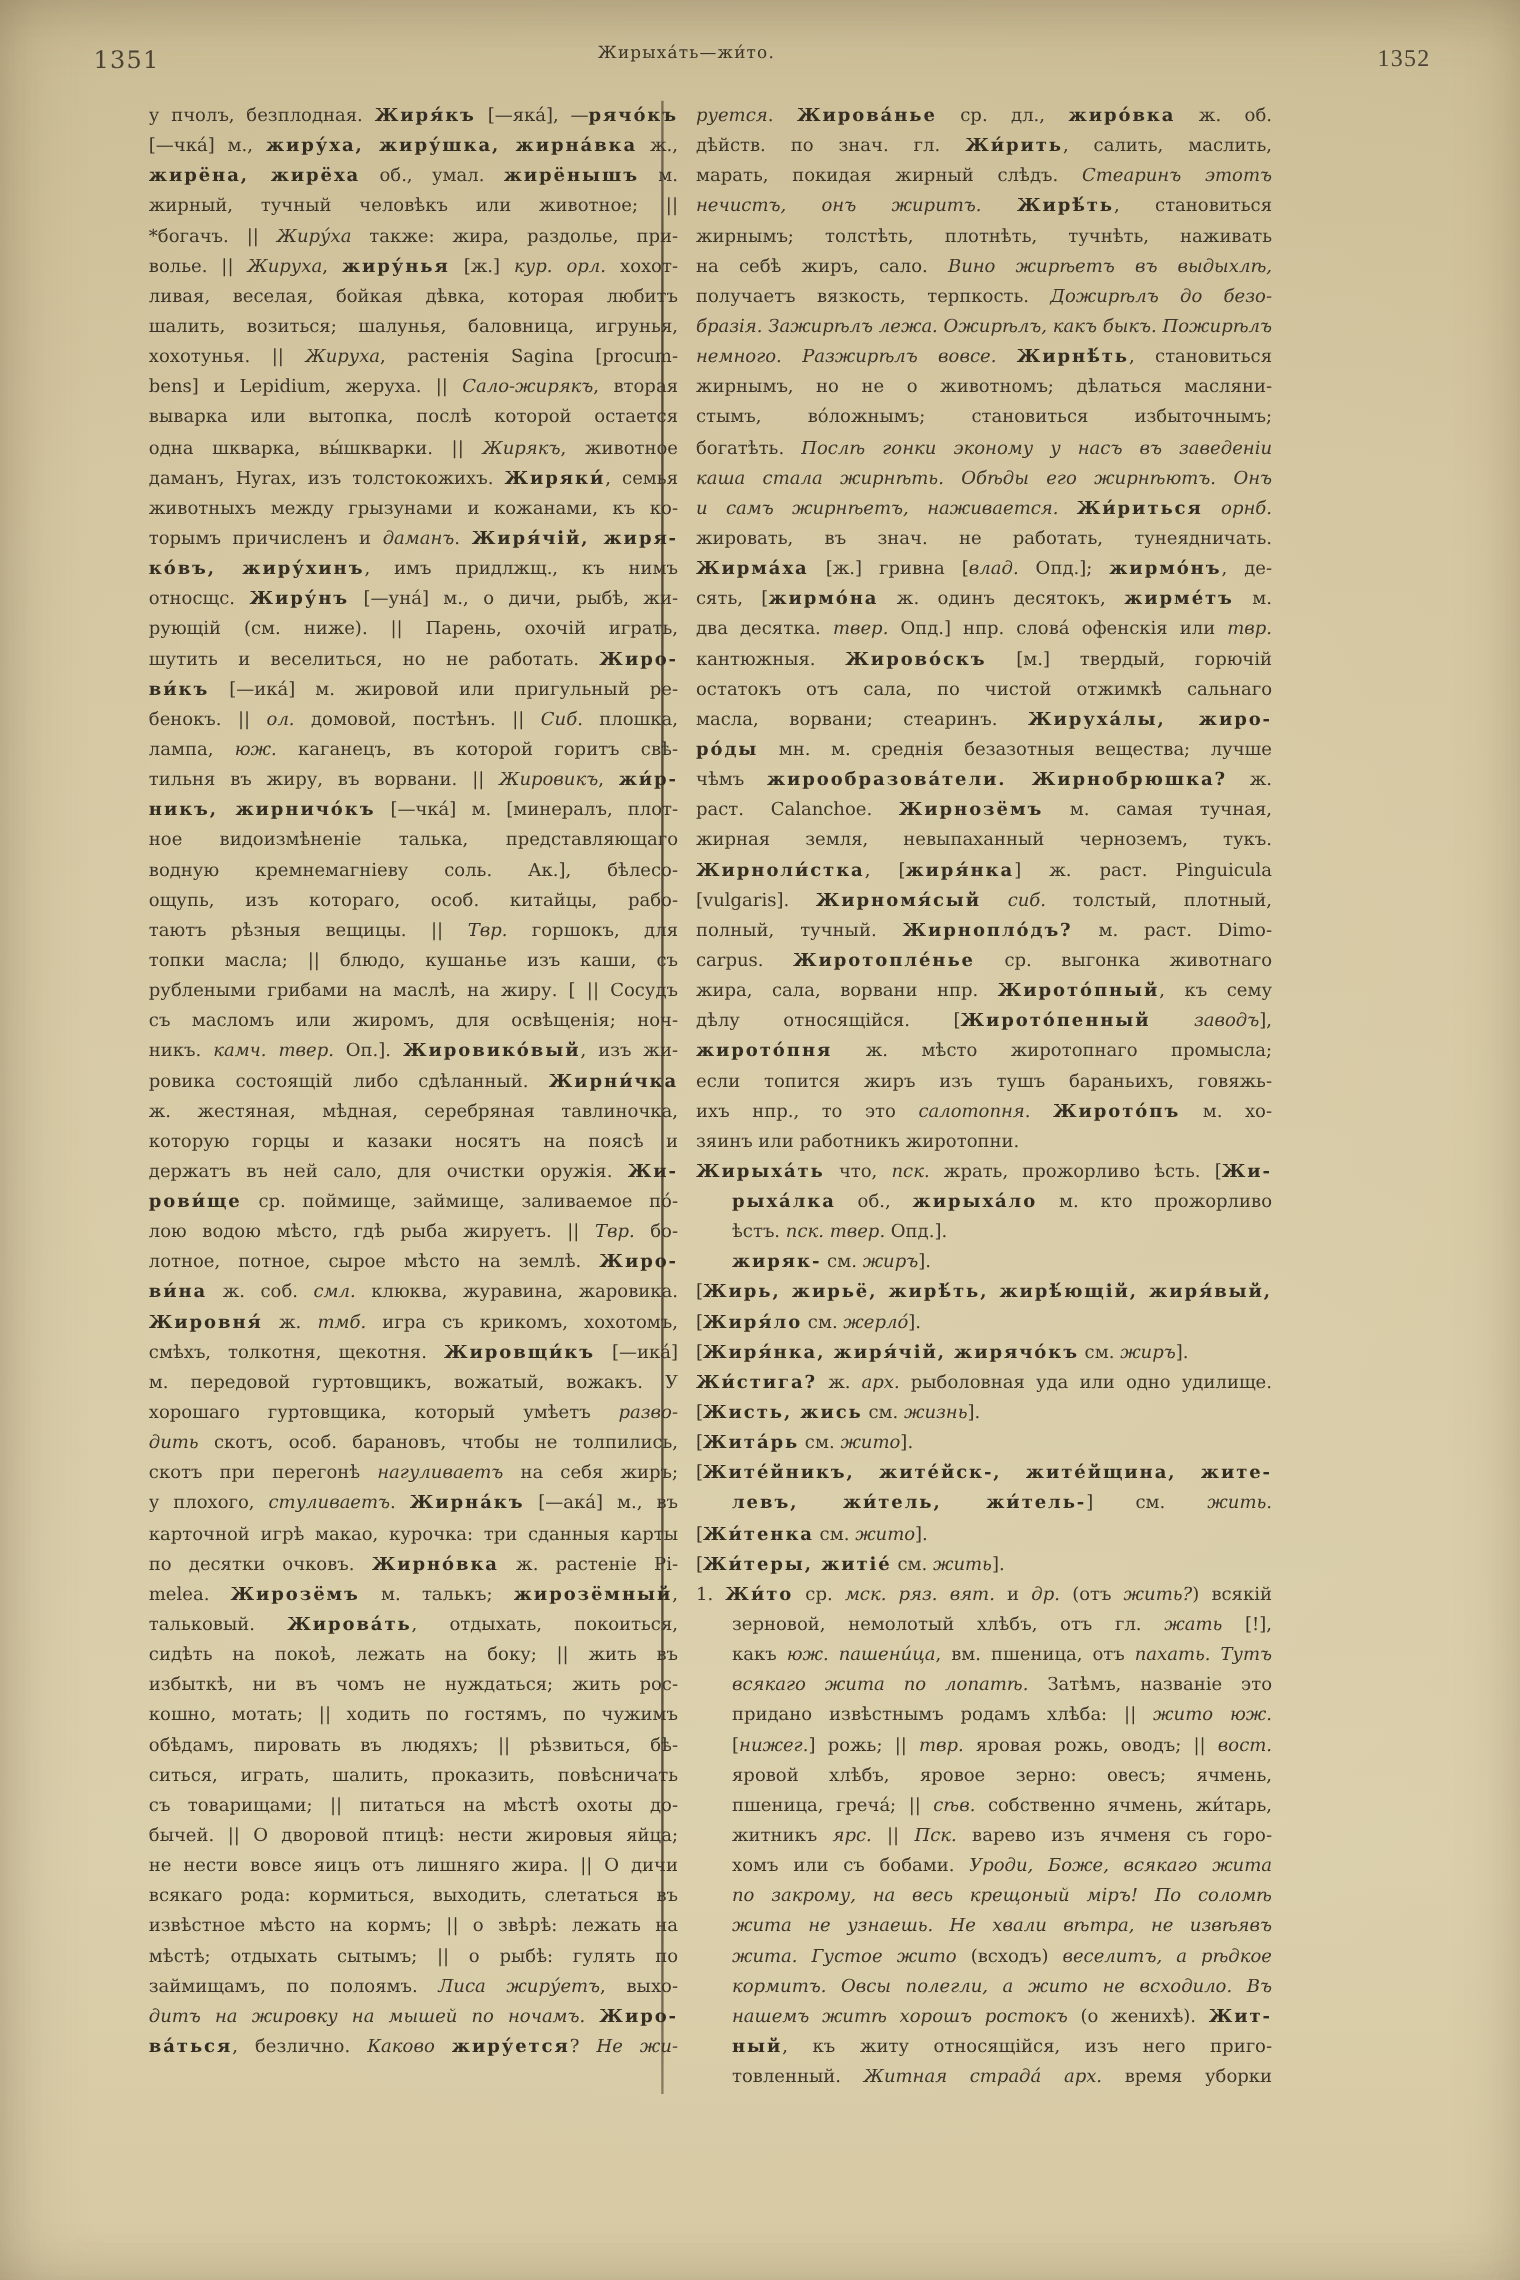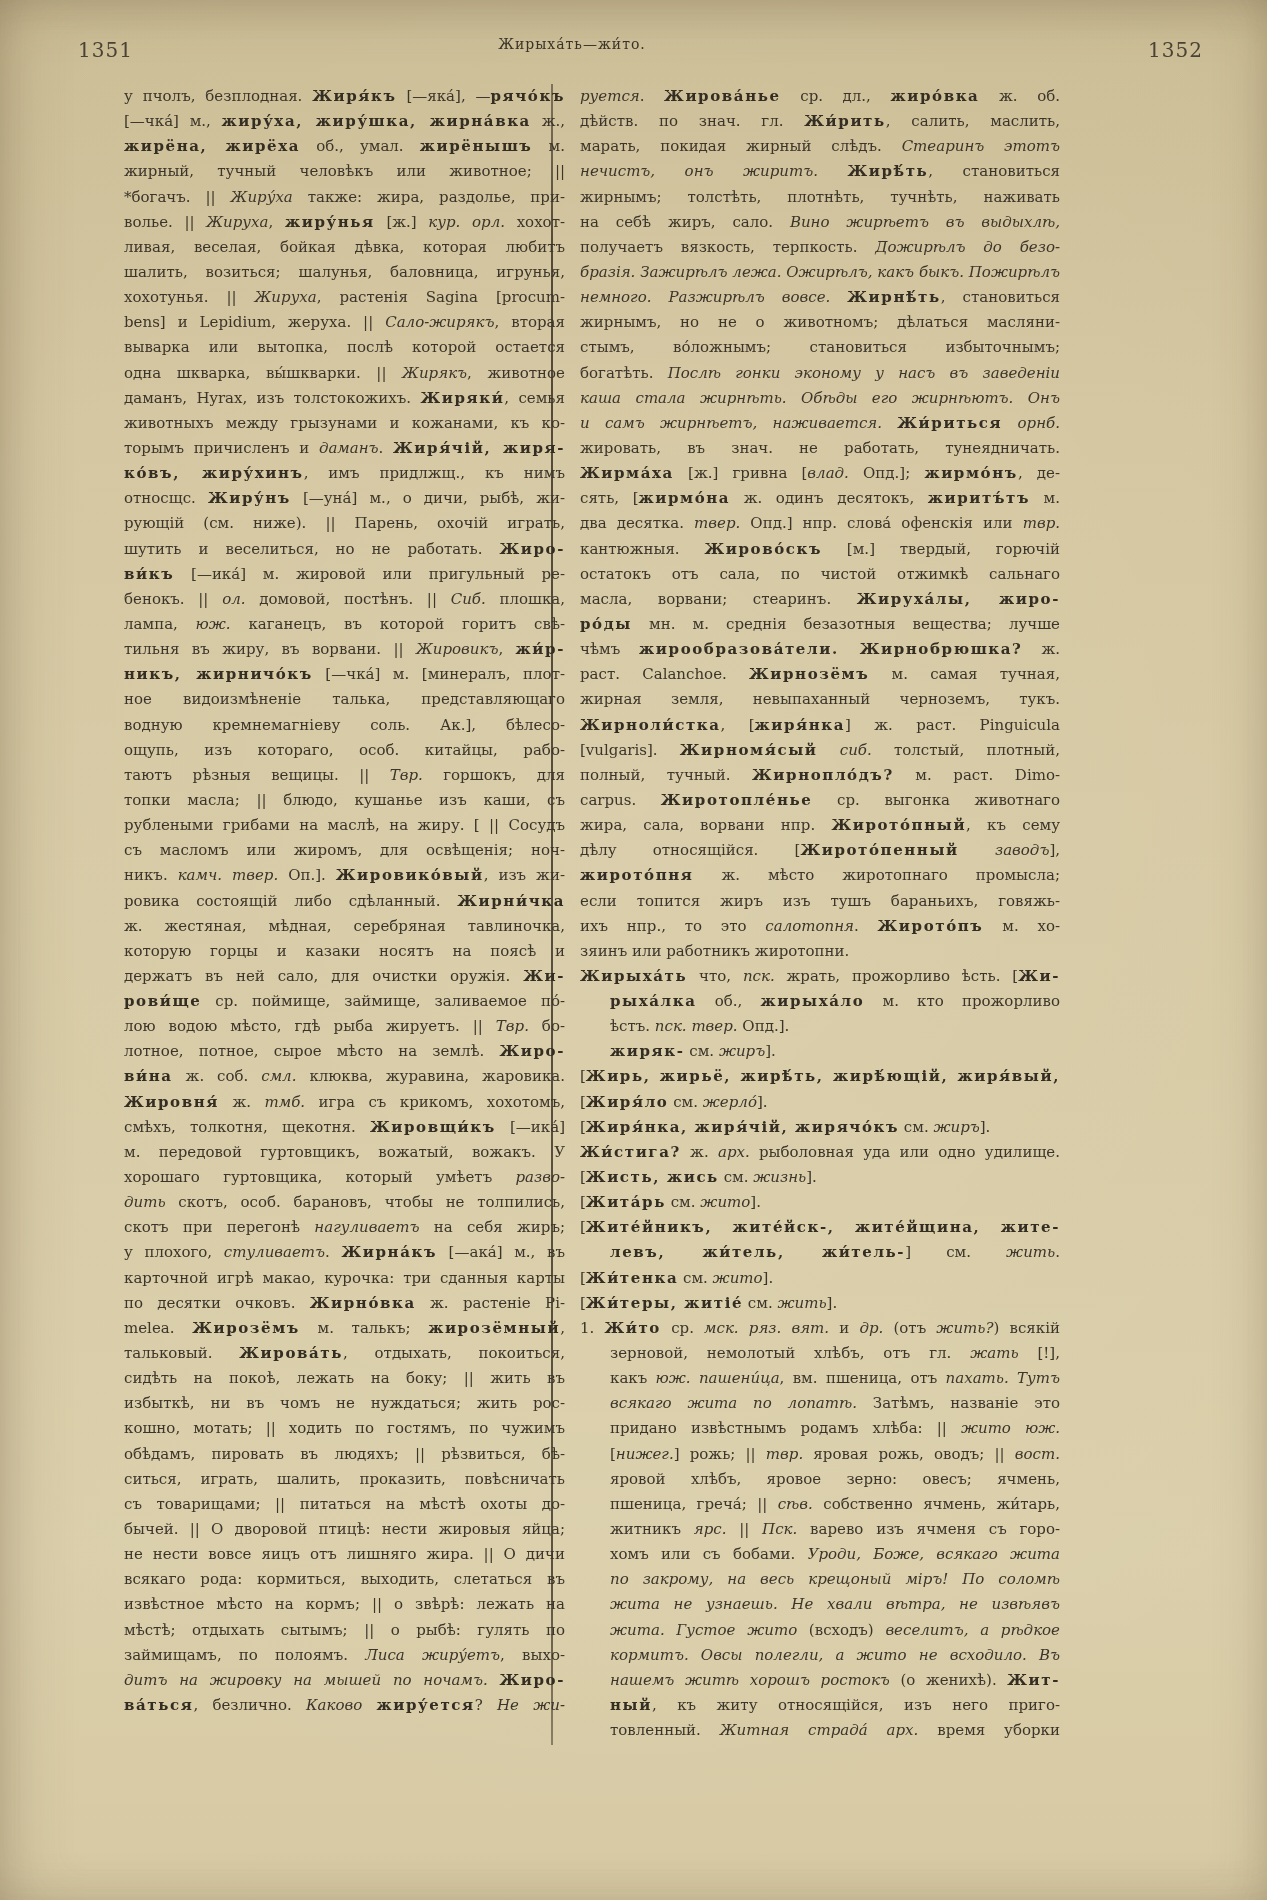--- a/index.html
+++ b/index.html
@@ -18,21 +18,21 @@
       inset -25px 0 60px -30px rgba(96,76,52,.22),
       inset 0 30px 60px -30px rgba(96,76,52,.28),
       inset 0 -25px 60px -35px rgba(96,76,52,.15);
   }
   .header{position:absolute;top:36px;left:0;width:100%;height:34px;padding-left:44px;}
   .pagenum{
     position:absolute;top:2px;
     font-size:20px;letter-spacing:1px;color:#4a4234;
   }
   .pagenum.left{left:78px;}
-  .pagenum.right{left:1148px;}
+  .pagenum.right{left:1148px;font-family:Liberation Serif, serif;}
   .title{
     position:absolute;top:0;left:104px;width:936px;
     text-align:center;font-size:14px;letter-spacing:1px;color:#3a3327;
   }
   .divider{
     position:absolute;left:551px;top:84px;height:1661px;width:2px;
     background:linear-gradient(180deg,rgba(58,50,38,.55),rgba(58,50,38,.85) 10%,rgba(58,50,38,.8) 90%,rgba(58,50,38,.5));
   }
   .col{position:absolute;top:84px;font-size:15px;margin-left:20px;}
   .col-left{left:104px;width:441px;}
@@ -134,21 +134,21 @@
       <div class="line">получаетъ вязкость, терпкость. <i>Дожирѣлъ до безо-</i></div>
       <div class="line"><i>бразія. Зажирѣлъ лежа. Ожирѣлъ, какъ быкъ. Пожирѣлъ</i></div>
       <div class="line"><i>немного. Разжирѣлъ вовсе.</i> <b>Жирнѣ́ть</b>, становиться</div>
       <div class="line">жирнымъ, но не о животномъ; дѣлаться масляни-</div>
       <div class="line">стымъ, во́ложнымъ; становиться избыточнымъ;</div>
       <div class="line">богатѣть. <i>Послѣ гонки эконому у насъ въ заведеніи</i></div>
       <div class="line"><i>каша стала жирнѣть. Обѣды его жирнѣютъ. Онъ</i></div>
       <div class="line"><i>и самъ жирнѣетъ, наживается.</i> <b>Жи́риться</b> <i>орнб.</i></div>
       <div class="line">жировать, въ знач. не работать, тунеядничать.</div>
       <div class="line"><b>Жирма́ха</b> [ж.] гривна [<i>влад.</i> Опд.]; <b>жирмо́нъ</b>, де-</div>
-      <div class="line">сять, [<b>жирмо́на</b> ж. одинъ десятокъ, <b>жиритъ́тъ</b> м.</div>
+      <div class="line">сять, [<b>жирмо́на</b> ж. одинъ десятокъ, <b>жирме́тъ</b> м.</div>
       <div class="line">два десятка. <i>твер.</i> Опд.] нпр. слова́ офенскія или <i>твр.</i></div>
       <div class="line">кантюжныя. <b>Жирово́скъ</b> [м.] твердый, горючій</div>
       <div class="line">остатокъ отъ сала, по чистой отжимкѣ сальнаго</div>
       <div class="line">масла, ворвани; стеаринъ. <b>Жируха́лы, жиро-</b></div>
       <div class="line"><b>ро́ды</b> мн. м. среднія безазотныя вещества; лучше</div>
       <div class="line">чѣмъ <b>жирообразова́тели. Жирнобрюшка?</b> ж.</div>
       <div class="line">раст. Calanchoe. <b>Жирнозёмъ</b> м. самая тучная,</div>
       <div class="line">жирная земля, невыпаханный черноземъ, тукъ.</div>
       <div class="line"><b>Жирноли́стка</b>, [<b>жиря́нка</b>] ж. раст. Pinguicula</div>
       <div class="line">[vulgaris]. <b>Жирномя́сый</b> <i>сиб.</i> толстый, плотный,</div>

